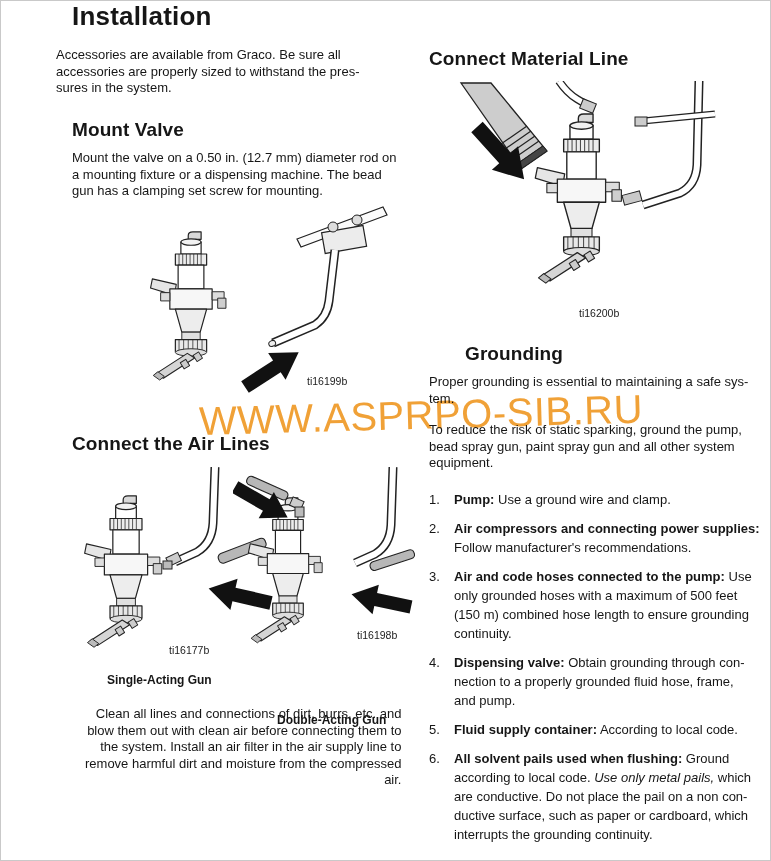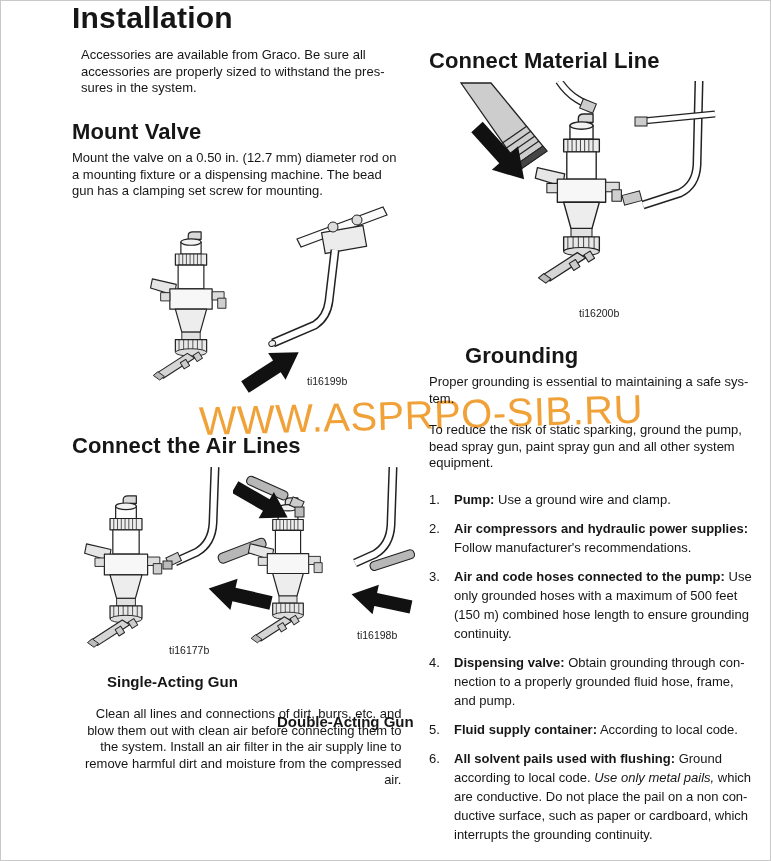--- a/index.html
+++ b/index.html
@@ -1,26 +1,26 @@
 <!DOCTYPE html>
 <html><head>
 <meta charset="utf-8">
 <style>
   html,body{margin:0;padding:0;background:#fff;}
   .page{
     position:relative;width:771px;height:861px;background:#fff;
     font-family:"Liberation Sans",sans-serif;color:#161616;
     border:1px solid #c9c9c9;box-sizing:border-box;overflow:hidden;
   }
-  .title{position:absolute;left:71px;top:0;margin:0;font-size:30px;font-weight:bold;letter-spacing:.2px;}
-  .h2{position:absolute;margin:0;font-size:22px;font-weight:bold;letter-spacing:.1px;}
+  .title{position:absolute;left:71px;top:0;margin:0;font-size:26px;font-weight:bold;letter-spacing:.2px;}
+  .h2{position:absolute;margin:0;font-size:19px;font-weight:bold;letter-spacing:.1px;}
   .para{position:absolute;margin:0;font-size:13px;line-height:16.5px;white-space:pre;}
   .fig{position:absolute;}
   .ti{position:absolute;font-size:10.5px;color:#222;}
-  .cap{position:absolute;font-size:15px;font-weight:bold;}
+  .cap{position:absolute;font-size:12px;font-weight:bold;}
   .watermark{
     position:absolute;left:198px;top:398px;z-index:9;
     font-size:40px;letter-spacing:.5px;white-space:nowrap;
     transform:rotate(-1.6deg);transform-origin:left center;
     opacity:.85;mix-blend-mode:multiply;pointer-events:none;
   }
   .glist{position:absolute;left:428px;top:489px;width:332px;font-size:13px;}
   .g-item{position:relative;line-height:19px;margin-bottom:10px;}
   .g-num{position:absolute;left:0;top:0;}
   .g-body{display:block;margin-left:25px;white-space:pre;}
@@ -57,21 +57,21 @@
         <rect x="40" y="141" width="7" height="8" fill="#ccc" stroke="#222" stroke-width="1" transform="rotate(-32 43 145)"></rect>
         <rect x="54" y="133" width="7" height="8" fill="#ccc" stroke="#222" stroke-width="1" transform="rotate(-32 57 137)"></rect>
       </g>
       <polygon id="arrow-sym" points="0,-7 38,-7 38,-16 64,0 38,16 38,7 0,7"></polygon>
     </defs>
   </svg>
 
   <div class="watermark" style="color: rgb(238, 144, 19);">WWW.ASPRPO-SIB.RU</div>
 
   <h1 class="title">Installation</h1>
-  <p class="para" style="left:80px;top:46px;">Accessories are available from Graco. Be sure all
+  <p class="para" style="left:55px;top:46px;">Accessories are available from Graco. Be sure all
 accessories are properly sized to withstand the pres-
 sures in the system.</p>
 
   <h2 class="h2" style="left:71px;top:118px;">Mount Valve</h2>
   <p class="para" style="left:71px;top:149px;">Mount the valve on a 0.50 in. (12.7 mm) diameter rod on
 a mounting fixture or a dispensing machine. The bead
 gun has a clamping set screw for mounting.</p>
 
   <svg class="fig" style="left:126px;top:204px;" width="262" height="196" viewBox="0 0 262 196">
     <polygon points="170,34 256,2 260,10 174,42" fill="#fbfbfb" stroke="#222" stroke-width="1.2"></polygon>
@@ -154,21 +154,21 @@
 bead spray gun, paint spray gun and all other system
 equipment.</p>
 
   <div class="glist">
       <div class="g-item">
         <span class="g-num">1.</span>
         <span class="g-body"><b>Pump:</b> Use a ground wire and clamp.</span>
       </div>
       <div class="g-item">
         <span class="g-num">2.</span>
-        <span class="g-body"><b>Air compressors and hydraulic power supplies:</b>
+        <span class="g-body"><b>Air compressors and connecting power supplies:</b>
 Follow manufacturer's recommendations.</span>
       </div>
       <div class="g-item">
         <span class="g-num">3.</span>
         <span class="g-body"><b>Air and code hoses connected to the pump:</b> Use
 only grounded hoses with a maximum of 500 feet
 (150 m) combined hose length to ensure grounding
 continuity.</span>
       </div>
       <div class="g-item">
@@ -176,21 +176,21 @@
         <span class="g-body"><b>Dispensing valve:</b> Obtain grounding through con-
 nection to a properly grounded fluid hose, frame,
 and pump.</span>
       </div>
       <div class="g-item">
         <span class="g-num">5.</span>
         <span class="g-body"><b>Fluid supply container:</b> According to local code.</span>
       </div>
       <div class="g-item">
         <span class="g-num">6.</span>
-        <span class="g-body"><b>All solvent pails used with flushing:</b> Ground
+        <span class="g-body"><b>All solvent pails used when flushing:</b> Ground
 according to local code. <i>Use only metal pails,</i> which
 are conductive. Do not place the pail on a non con-
 ductive surface, such as paper or cardboard, which
 interrupts the grounding continuity.</span>
       </div>
     </div>
 
 </div>
 
 </body></html>

